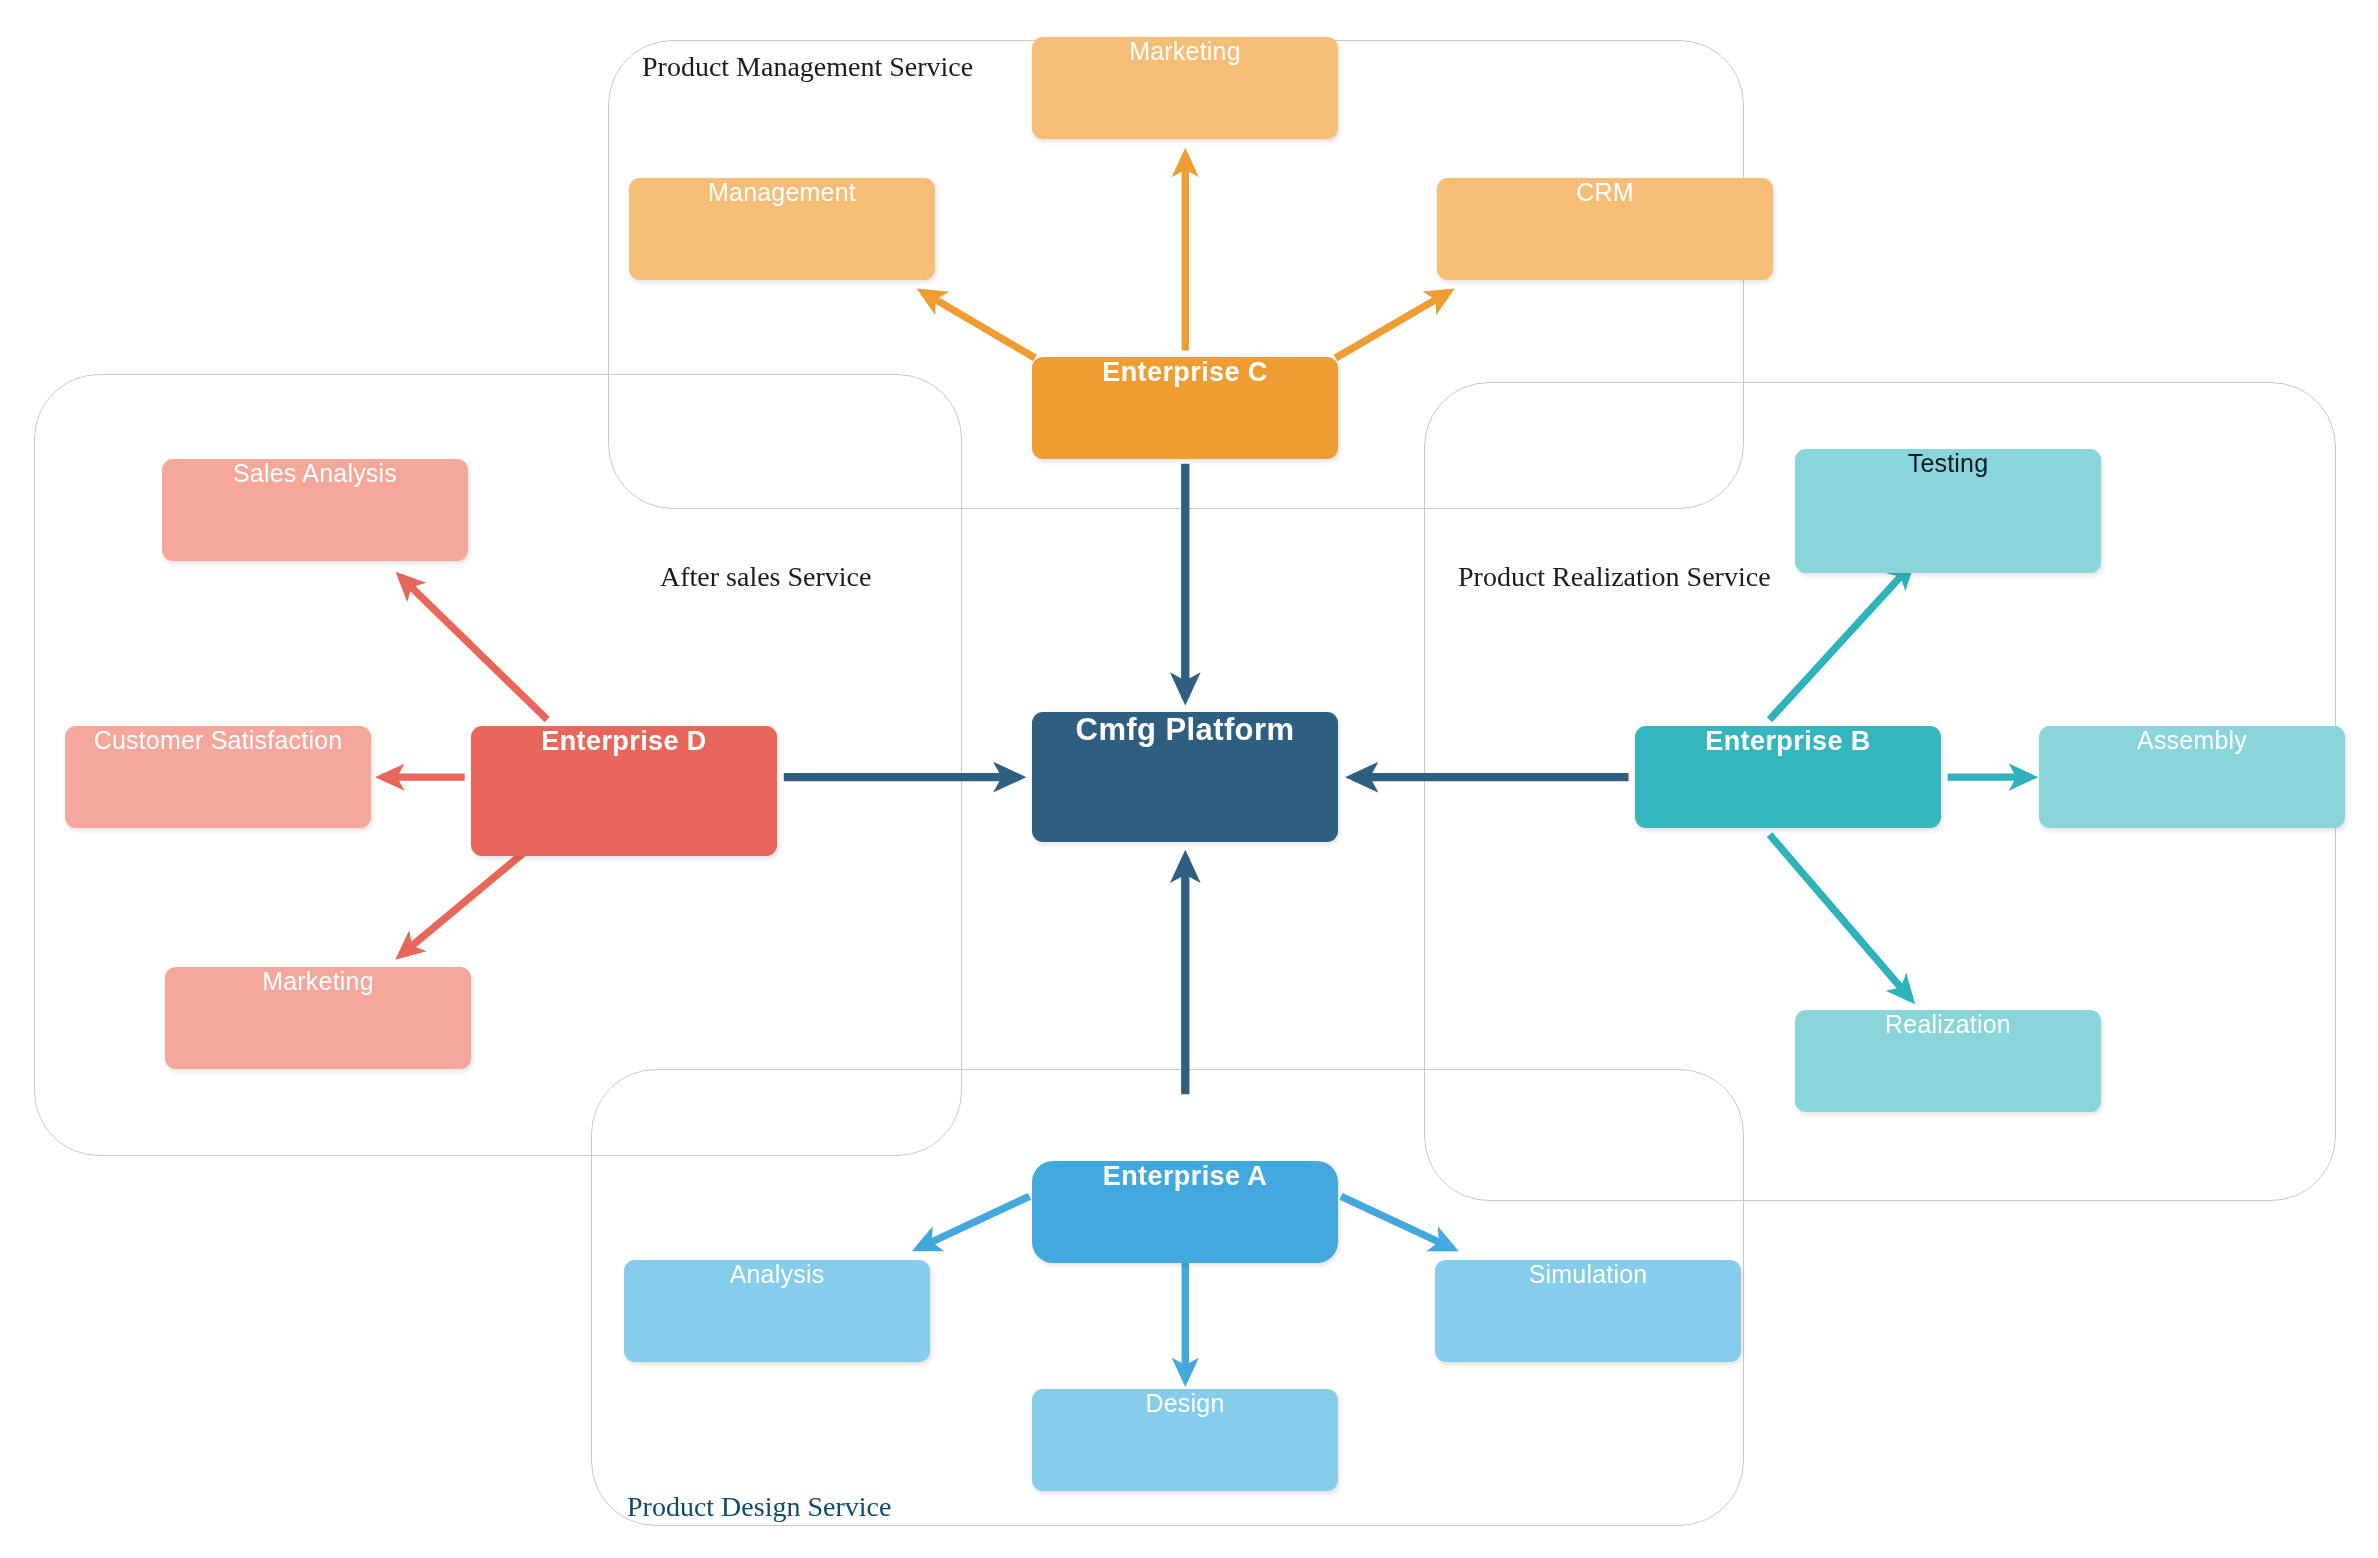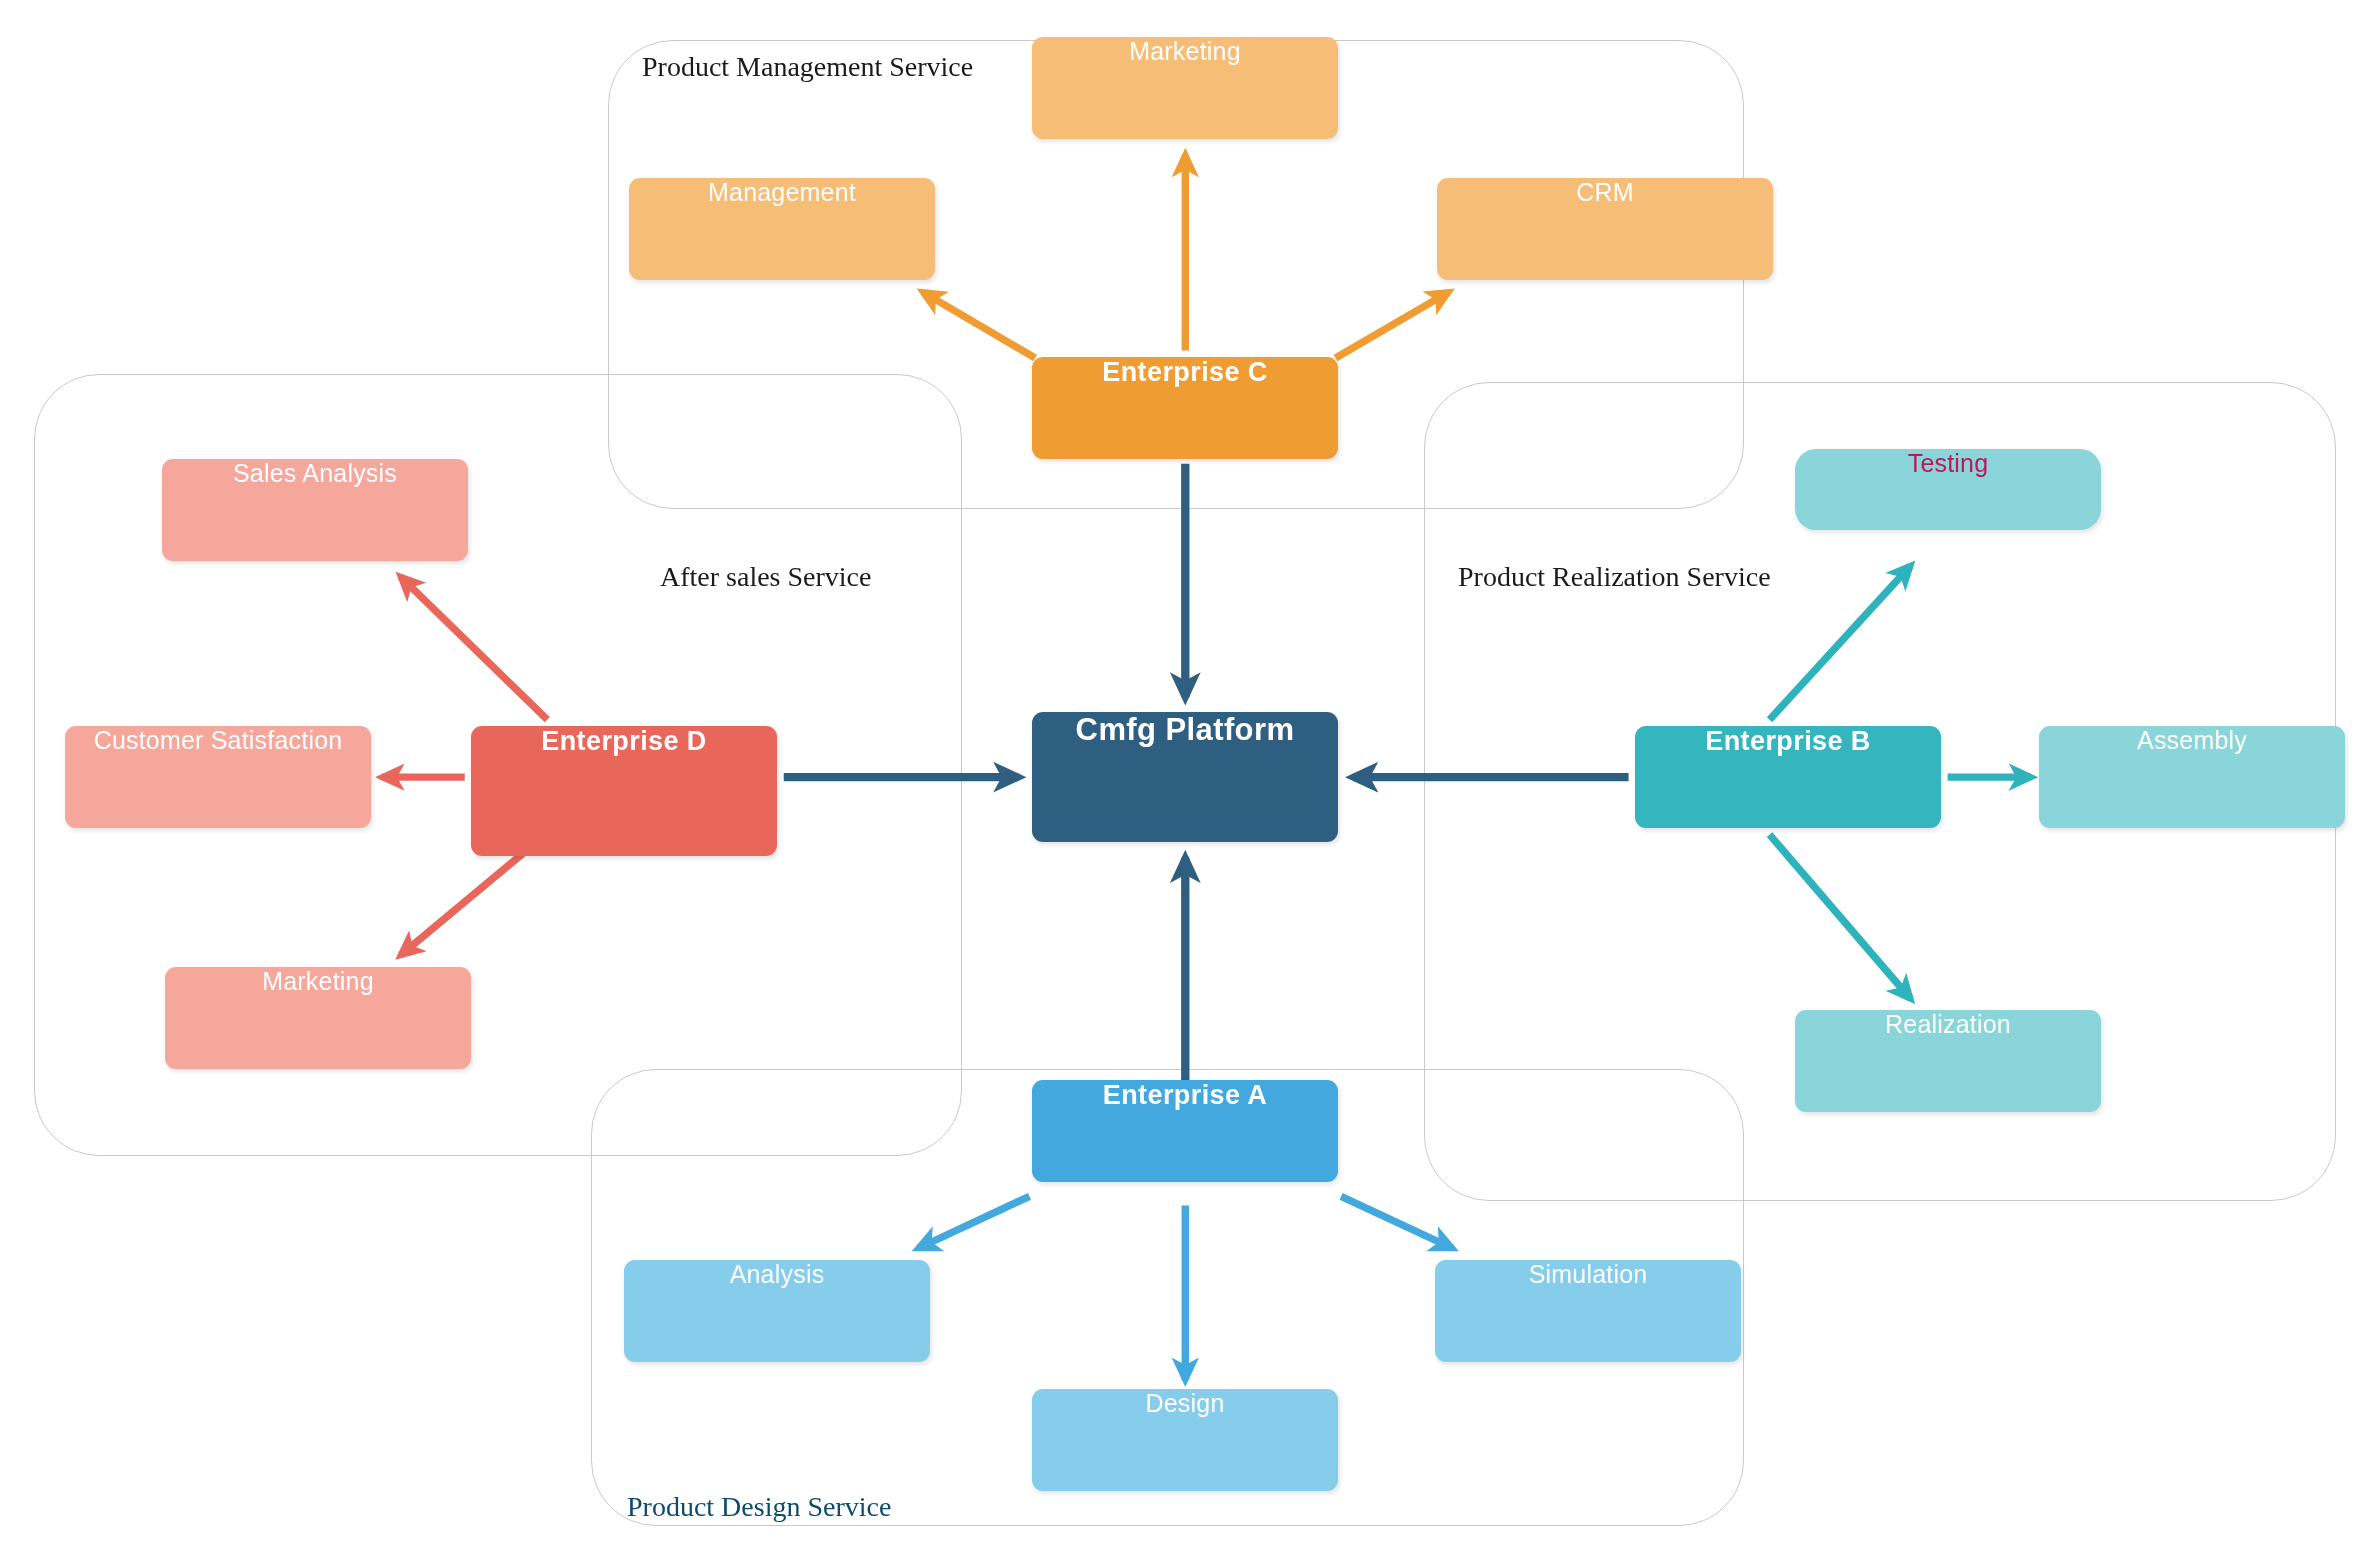--- a/index.html
+++ b/index.html
@@ -122,30 +122,30 @@
       </div>
       <div class="node leaf" style="left: 65px; top: 726px; width: 306px; height: 102px; background: rgb(245, 167, 155); color: rgb(255, 255, 255);">
         <span>Customer Satisfaction</span>
       </div>
       <div class="node leaf" style="left: 165px; top: 967px; width: 306px; height: 102px; background: rgb(245, 167, 155); color: rgb(255, 255, 255);">
         <span>Marketing</span>
       </div>
       <div class="node ent" style="left: 1635px; top: 726px; width: 306px; height: 102px; background: rgb(53, 181, 189); color: rgb(255, 255, 255);">
         <span>Enterprise B</span>
       </div>
-      <div class="node leaf" style="left: 1795px; top: 449px; width: 306px; height: 81px; background: rgb(137, 213, 218); color: #be185d; border-radius: 21px;">
+      <div class="node leaf" style="left: 1795px; top: 449px; width: 306px; height: 124px; background: rgb(137, 213, 218); color: #0f172a;">
         <span>Testing</span>
       </div>
       <div class="node leaf" style="left: 2039px; top: 726px; width: 306px; height: 102px; background: rgb(137, 213, 218); color: rgb(255, 255, 255);">
         <span>Assembly</span>
       </div>
       <div class="node leaf" style="left: 1795px; top: 1010px; width: 306px; height: 102px; background: rgb(137, 213, 218); color: rgb(255, 255, 255);">
         <span>Realization</span>
       </div>
-      <div class="node ent" style="left: 1032px; top: 1080px; width: 306px; height: 102px; background: rgb(67, 168, 221); color: rgb(255, 255, 255);">
+      <div class="node ent" style="left: 1032px; top: 1161px; width: 306px; height: 102px; background: rgb(67, 168, 221); color: rgb(255, 255, 255); border-radius: 21px;">
         <span>Enterprise A</span>
       </div>
       <div class="node leaf" style="left: 624px; top: 1260px; width: 306px; height: 102px; background: rgb(134, 205, 236); color: rgb(255, 255, 255);">
         <span>Analysis</span>
       </div>
       <div class="node leaf" style="left: 1032px; top: 1389px; width: 306px; height: 102px; background: rgb(134, 205, 236); color: rgb(255, 255, 255);">
         <span>Design</span>
       </div>
       <div class="node leaf" style="left: 1435px; top: 1260px; width: 306px; height: 102px; background: rgb(134, 205, 236); color: rgb(255, 255, 255);">
         <span>Simulation</span>

